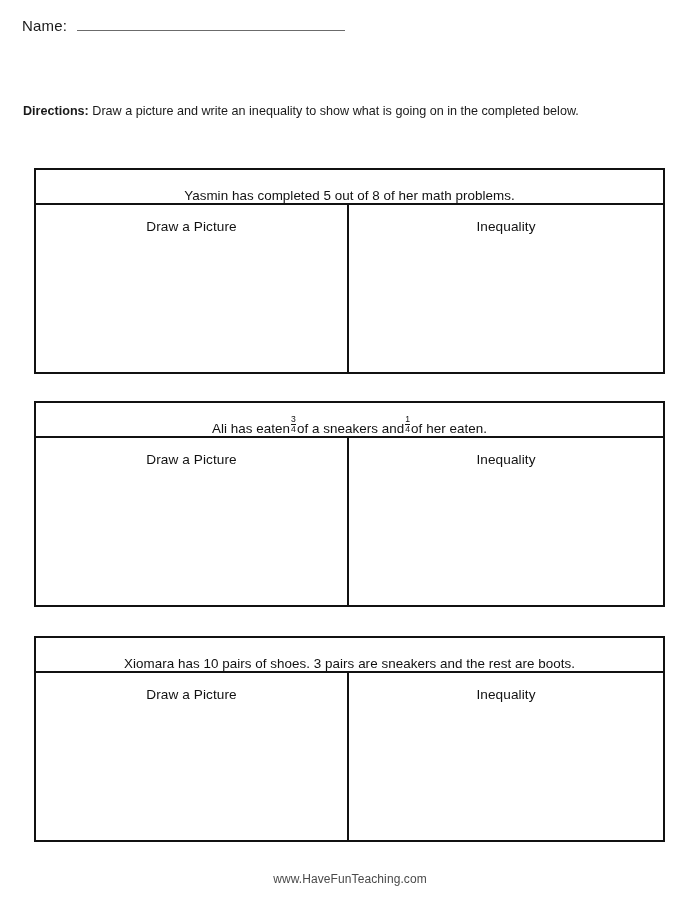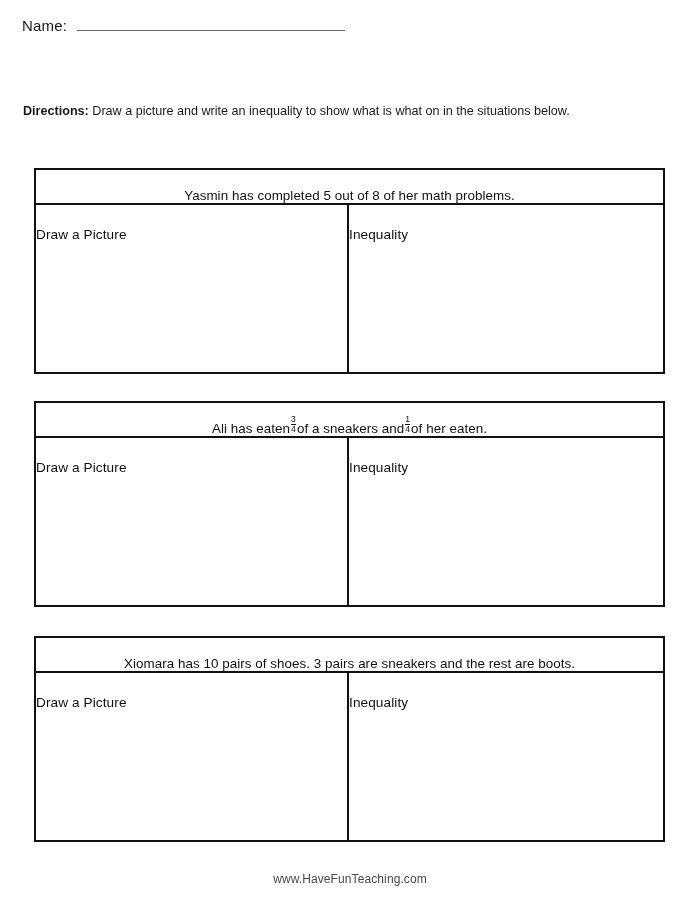--- a/index.html
+++ b/index.html
@@ -122,22 +122,23 @@
     border-top: 1px solid #111111;
   }
 
   .answer-area {
     display: flex;
     height: calc(100% - 35px);
   }
   .answer-col {
     flex: 1 1 0;
     box-sizing: border-box;
-    padding-top: 22px;
-    display: flex;
+    padding-top: 14px;
+    display: flex;
+    justify-content: center;
     align-items: flex-start;
   }
   .answer-col.left {
     border-right: 2.4px solid #111111;
     flex: 0 0 313px;
   }
   .col-heading {
     font-size: 13.6px;
     color: #111111;
     letter-spacing: 0.1px;
@@ -161,21 +162,21 @@
 
 <div class="page">
 
   <div class="name-row">
     <span class="name-label">Name:</span>
     <span class="name-rule"></span>
   </div>
 
 
   <div class="directions">
-    <span class="lead">Directions:</span><span> Draw a picture and write an inequality to show what is what on in the situations below.</span>
+    <span class="lead">Directions:</span><span> Draw a picture and write an inequality to show what is going on in the completed below.</span>
   </div>
 
   <div class="problem problem-1">
     <div class="prompt">
         <span>Yasmin has completed 5 out of 8 of her math problems.</span>
       </div>
     <div class="answer-area">
       <div class="answer-col left">
         <span class="col-heading">Draw a Picture</span>
       </div>

